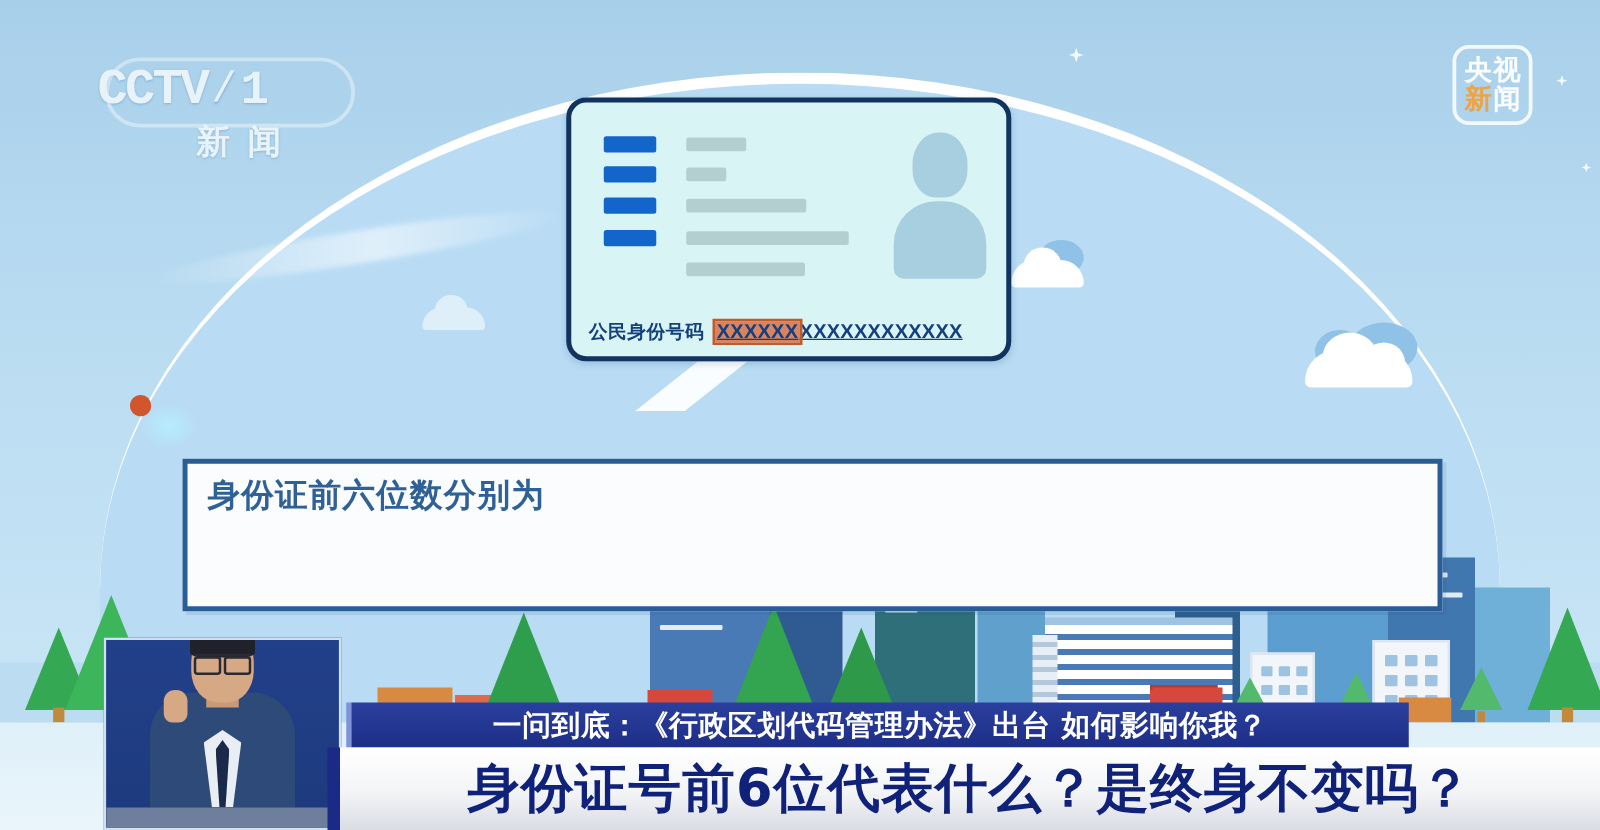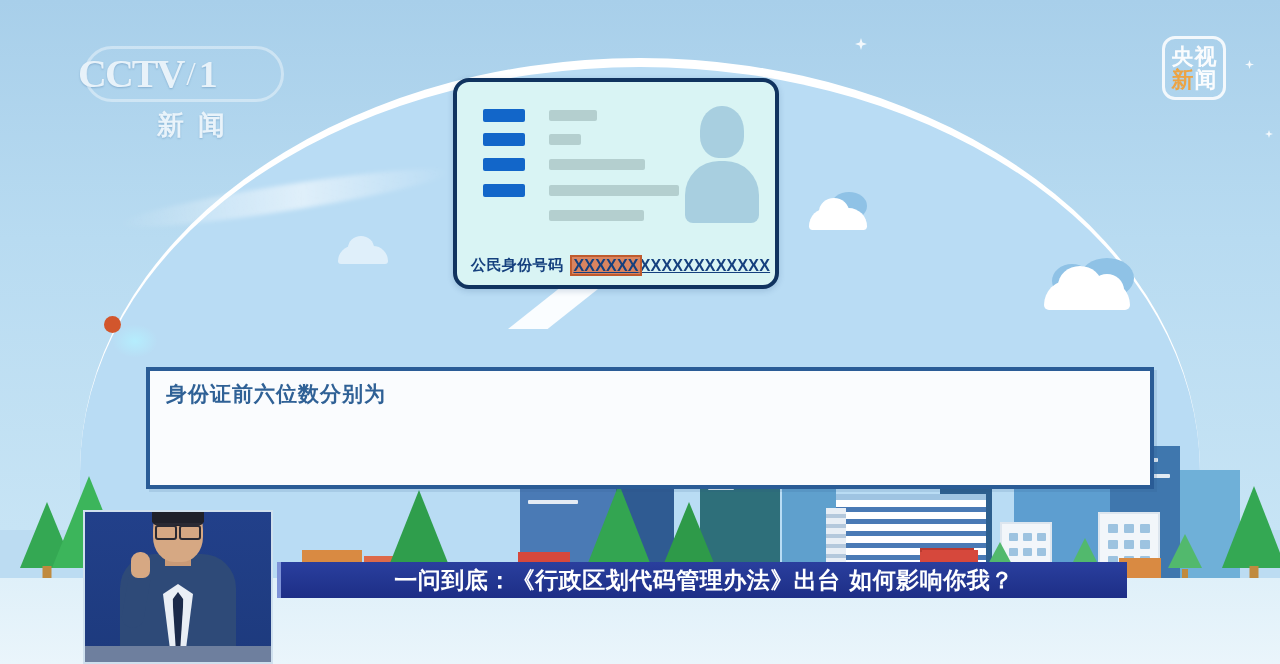--- a/index.html
+++ b/index.html
@@ -47,21 +47,21 @@
   }
   .bld { position:absolute; bottom:86px; }
   .win-row { position:absolute; background:rgba(255,255,255,.85); height:4px; border-radius:1px; }
   .tree { position:absolute; bottom:86px; }
   .tree .trunk { position:absolute; left:50%; transform:translateX(-50%); bottom:0; width:9px; height:12px; background:#c08a3e; }
   .tree .leaf { position:absolute; bottom:10px; left:50%; transform:translateX(-50%); width:0; height:0; }
   .tree-shadow { position:absolute; background:rgba(140,200,180,.28); transform:skewX(38deg); }
 
   
   .idcard {
-    position:absolute; left:453px; top:78px; width:326px; height:211px;
+    position:absolute; left:453px; top:78px; width:356px; height:211px;
     background:#d9f4f4; border:4px solid #10335f; border-radius:16px;
     box-shadow:0 2px 6px rgba(20,60,110,.18);
   }
   .idcard .lbl { position:absolute; background:#1266c9; border-radius:2px; }
   .idcard .val { position:absolute; background:#b4cfcf; border-radius:2px; }
   .portrait { position:absolute; right:16px; top:24px; width:74px; height:117px; }
   .portrait .head { position:absolute; left:50%; transform:translateX(-50%); top:0; width:44px; height:52px;
     background:#a8cfe0; border-radius:48% 48% 42% 42%; }
   .portrait .body { position:absolute; left:0; bottom:0; width:74px; height:62px;
     background:#a8cfe0; border-radius:34px 34px 8px 8px; }
@@ -104,22 +104,22 @@
   }
 
   
   .infobox {
     position:absolute; left:146px; top:367px; width:1008px; height:122px;
     background:#fafcfe; border:4px solid #2a5c96;
     box-shadow:3px 3px 0 rgba(40,80,130,.12);
     padding:10px 14px 0 16px;
   }
   .info-line1 {
-    font-size:21px; color:#2f6196; font-weight:600; letter-spacing:1px;
-    font-family:Liberation Sans, sans-serif; line-height:1.25;
+    font-size:26px; color:#2f6196; font-weight:600; letter-spacing:1px;
+    font-family:Liberation Serif, serif; line-height:1.25;
   }
   .info-line2 {
     margin-top:4px; font-size:33px; color:#1c4f8a; font-weight:700; letter-spacing:0px;
     font-family:"DejaVu Sans","Liberation Sans",sans-serif; white-space:nowrap;
   }
 
   
   .pip {
     position:absolute; left:83px; top:510px; width:190px; height:154px;
     background:#1f3f86; border:2px solid #cfe0ee; overflow:hidden;
@@ -167,33 +167,33 @@
     color:#10217a; font-size:42px; font-weight:700; letter-spacing:1px;
     font-family:"DejaVu Sans","Liberation Sans",sans-serif; white-space:nowrap;
   }
 
   
   .cctv {
     position:absolute; left:78px; top:50px; width:210px; height:92px;
     opacity:.72;
   }
   .cctv .mark {
-    font-family:Liberation Serif, serif;
+    font-family:Liberation Mono, monospace;
     font-size:40px; font-weight:700; color:#ffffff; letter-spacing:-2px;
     text-shadow:0 1px 2px rgba(60,110,160,.5);
     display:flex; align-items:center;
   }
   .cctv .slash { font-size:34px; font-weight:400; margin:0 5px 0 3px; color:#ffffff; }
   .cctv .thirteen { font-size:38px; font-weight:700; }
   .cctv .ring {
     position:absolute; left:6px; top:-4px; width:200px; height:56px;
     border:3px solid rgba(255,255,255,.55); border-radius:28px;
   }
   .cctv .sub {
-    margin-top:10px; font-size:27px; font-weight:700; color:#ffffff;
+    font-size:27px; font-weight:700; color:#ffffff;
     letter-spacing:14px; text-align:center; padding-left:30px;
     text-shadow:0 1px 2px rgba(60,110,160,.45);
     font-family:"DejaVu Sans","Liberation Sans",sans-serif;
   }
 
   
   .wm {
     position:absolute; right:54px; top:36px; width:64px; height:64px;
     border:3px solid rgba(255,255,255,.9); border-radius:13px;
     display:flex; flex-direction:column; align-items:center; justify-content:center;
@@ -392,20 +392,23 @@
     <div class="hair"></div>
     <div class="glasses"></div>
     <div class="arm"></div>
     <div class="hand"></div>
     <div class="desk"></div>
   </div>
 
   <div class="lt-top">
     <span>一问到底：《行政区划代码管理办法》出台 如何影响你我？</span>
   </div>
+  <div class="lt-main">
+    <span>身份证号前6位代表什么？是终身不变吗？</span>
+  </div>
 
   <div class="cctv">
     <div class="ring"></div>
     <div class="mark">
       <span>CCTV</span>
       <span class="slash">/</span>
       <span class="thirteen">1</span>
     </div>
     <div class="sub">新闻</div>
   </div>

